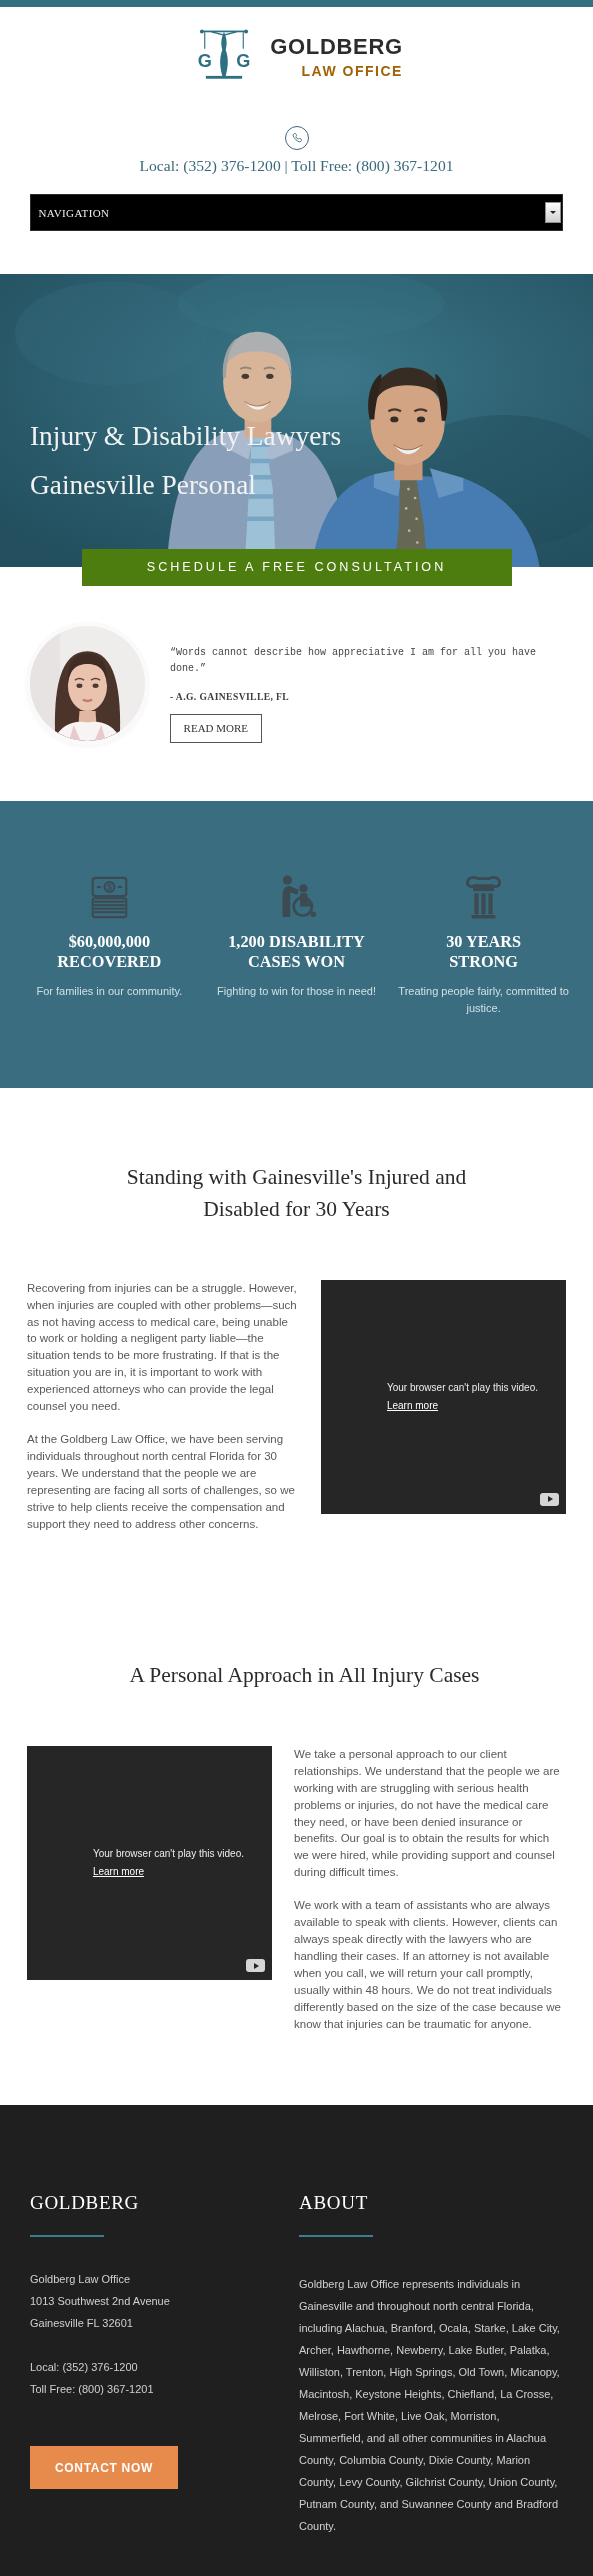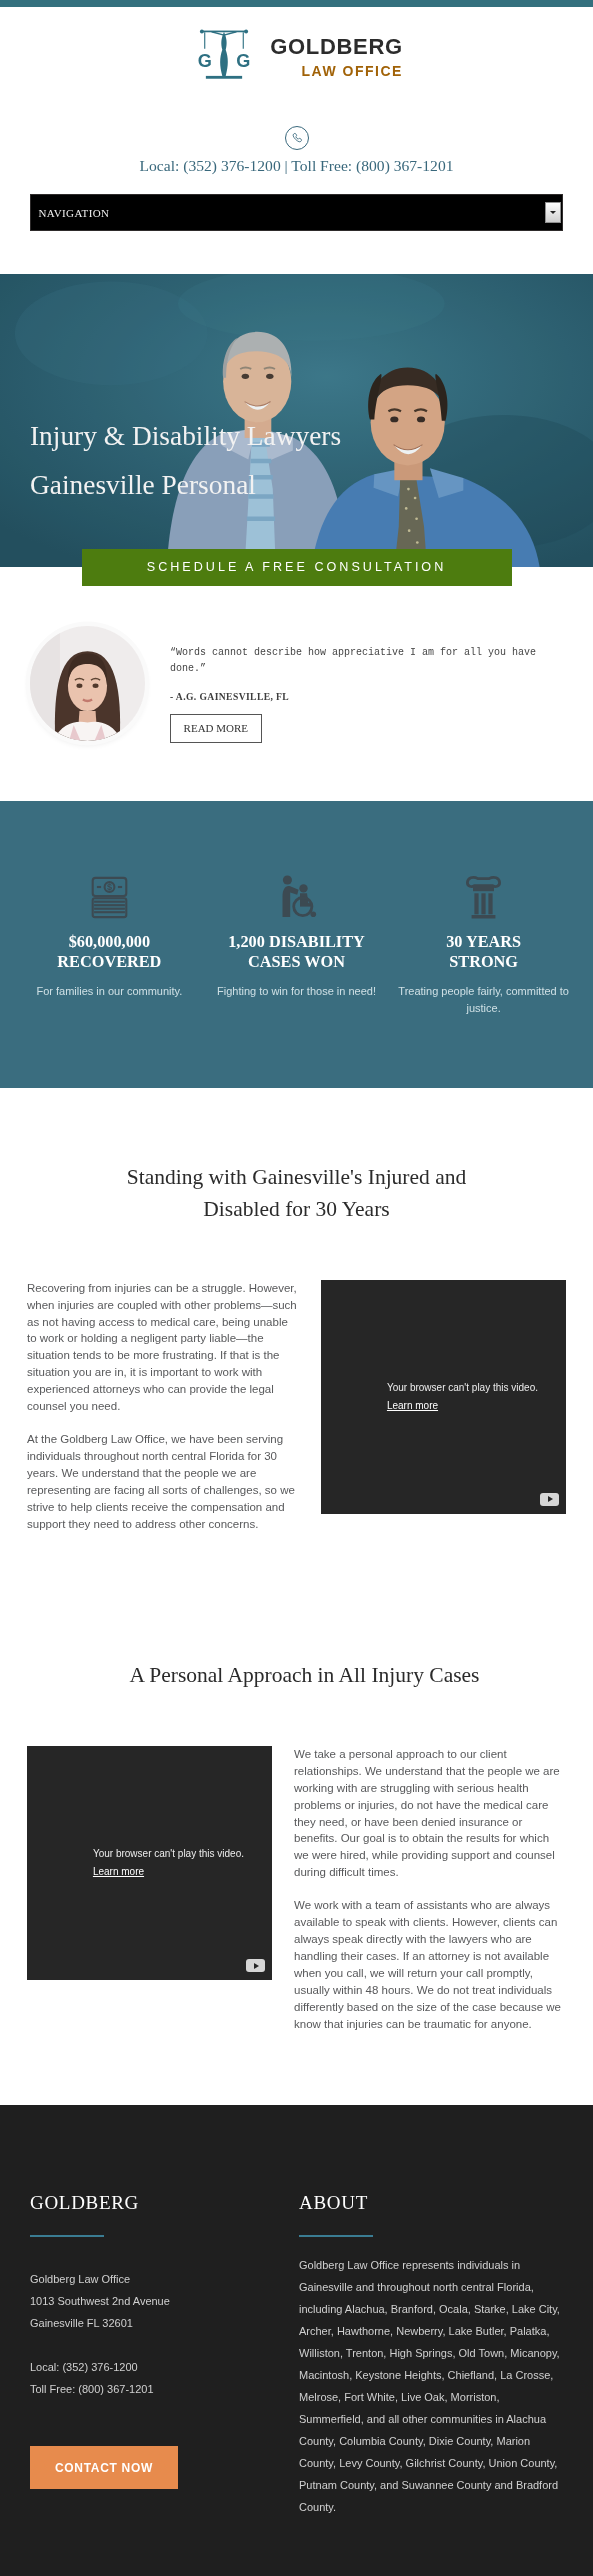--- a/index.html
+++ b/index.html
@@ -140,21 +140,21 @@
     color: #ffffff; font-size: 19px; letter-spacing: 0.7px;
   }
   .f-rule { width: 74px; height: 2.2px; background: #3a7c92; margin-top: 21px; }
   .f-lines { margin-top: 31px; font-size: 11px; line-height: 22px; color: #d0d0d0; }
   .f-phones { margin-top: 22px; font-size: 11px; line-height: 22px; color: #d0d0d0; }
   .contact-btn {
     margin-top: 46px; width: 148px; height: 43px; background: #e78b4d; border: none;
     color: #fff; font-weight: 700; font-size: 12px; letter-spacing: 0.7px; cursor: pointer;
     display: flex; align-items: center; justify-content: center;
   }
-  .f-about-text { margin-top: 17px; font-size: 11px; line-height: 22px; color: #d0d0d0; }
+  .f-about-text { margin-top: 36px; font-size: 11px; line-height: 22px; color: #d0d0d0; }
 </style>
 </head>
 <body>
 
 <div class="topbar"></div>
 
 <div class="header">
   <div class="logo-row">
     <span>
       <svg width="68" height="61" viewBox="0 0 120 104">

